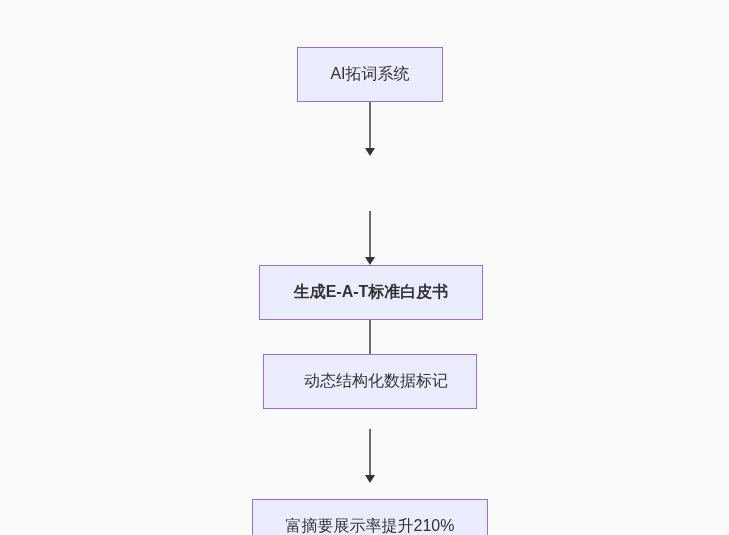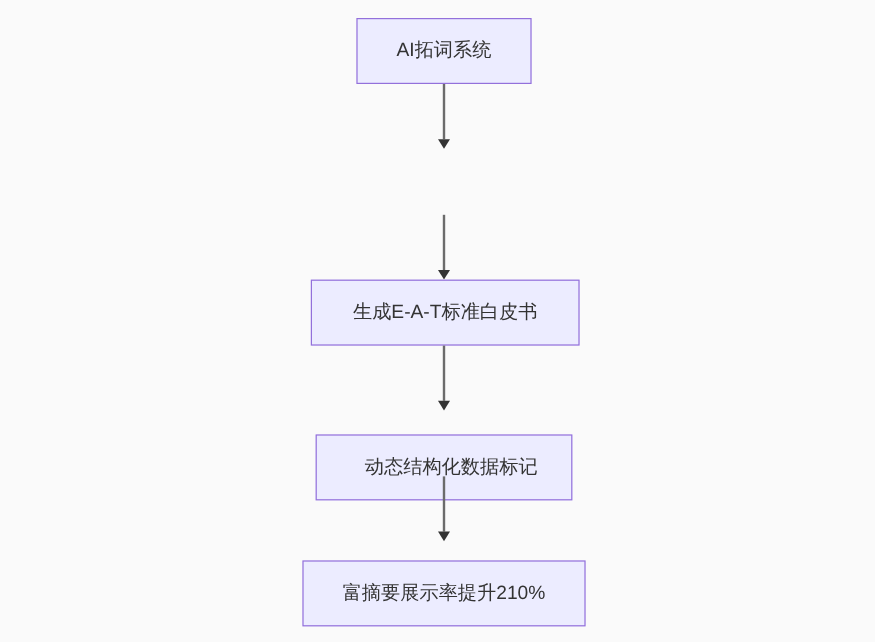--- a/index.html
+++ b/index.html
@@ -13,21 +13,21 @@
   }
   * { margin: 0; padding: 0; box-sizing: border-box; }
   html, body {
     width: 729px; height: 535px;
     background: var(--background);
     font-family: "Liberation Sans", "DejaVu Sans", sans-serif;
     overflow: hidden;
   }
   .canvas {
     position: relative;
-    width: 729px; height: 452px;
+    width: 729px; height: 452px; margin-top: 32px;
   }
   .node {
     position: absolute;
     background: var(--node-fill);
     border: 1px solid var(--node-border);
     display: flex;
     align-items: center;
     justify-content: center;
   }
   .node-label {
@@ -50,22 +50,22 @@
   }
   .edge-head {
     width: 0; height: 0;
     border-left: 5px solid transparent;
     border-right: 5px solid transparent;
     border-top: 8px solid var(--edge-arrowhead);
   }
   
   .n0 { left: 297px; top: 15px;  width: 146px; height: 55px; }
   .n1 { left: 273px; top: 124px; width: 194px; height: 55px; }
-  .n2 { left: 259px; top: 233px; width: 224px; height: 55px; }
-  .n3 { left: 263px; top: 362px; width: 214px; height: 55px; padding-left: 12px; }
+  .n2 { left: 259px; top: 233px; width: 224px; height: 55px; font-weight: bold; }
+  .n3 { left: 263px; top: 322px; width: 214px; height: 55px; padding-left: 12px; }
   .n4 { left: 252px; top: 467px; width: 236px; height: 55px; }
   
   .e0 { left: 364px; top: 70px;  height: 54px; }
   .e1 { left: 364px; top: 179px; height: 54px; }
   .e2 { left: 364px; top: 288px; height: 54px; }
   .e3 { left: 364px; top: 397px; height: 54px; }
 </style>
 </head>
 <body>
 

